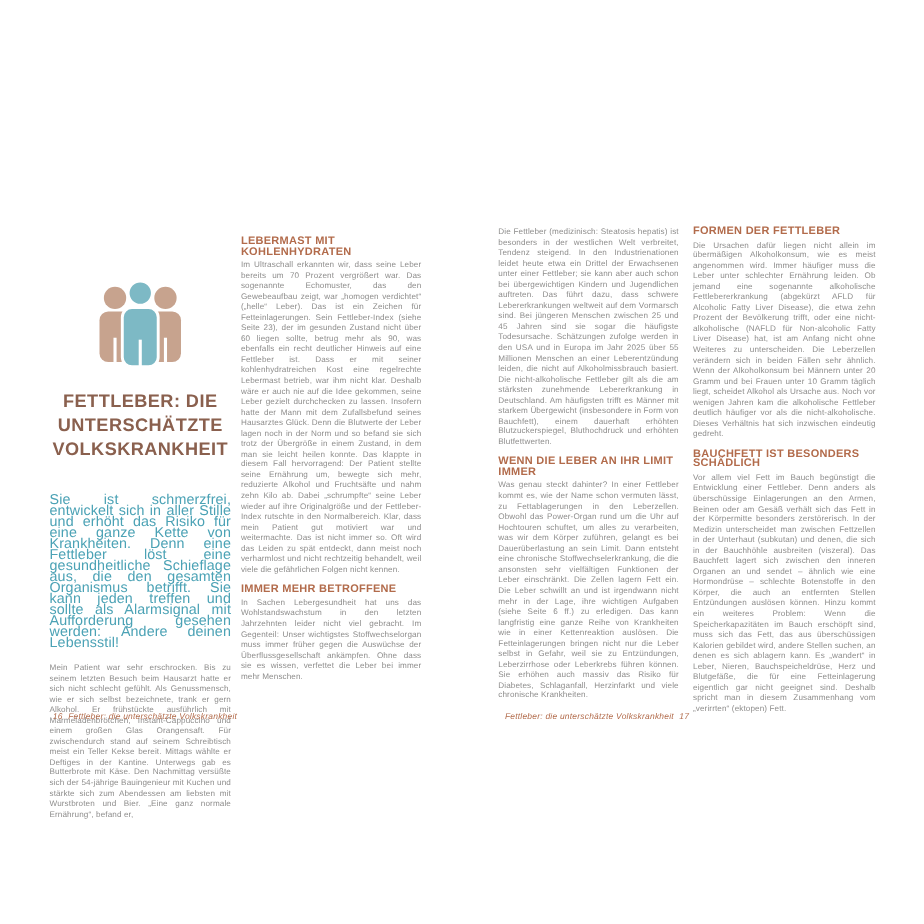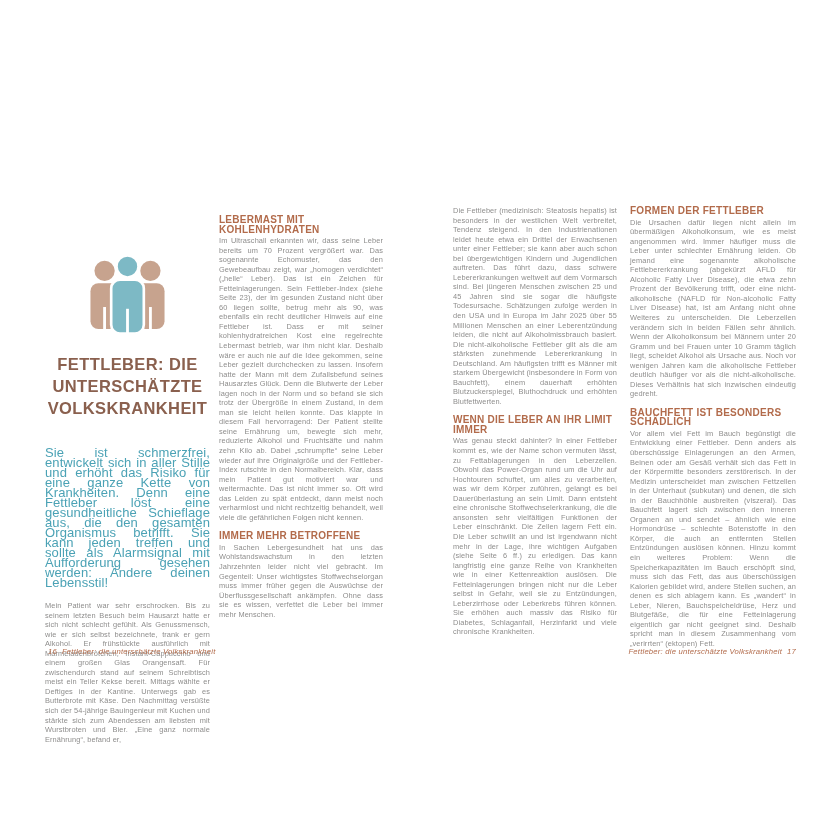--- a/index.html
+++ b/index.html
@@ -37,21 +37,21 @@
   .lead-par{
     margin-top:11px;color:#8e8d8c;font-size:7.4px;line-height:9.55px;
     text-align:justify;letter-spacing:0.1px;
   }
   .footer{
     position:absolute;top:647px;color:#b26b4b;font-size:7.7px;line-height:10px;
     letter-spacing:0.2px;
     font-style:italic;
   }
   .footer-left{left:48px;}
-  .footer-right{left:459px;width:337px;text-align:right;}
+  .footer-right{left:459px;width:337px;text-align:left;}
   .pagenum{margin-right:5px;}
   .pagenum-r{margin-left:5px;}
 </style>
 </head>
 <body>
 
 <div class="page">
 
   <div id="col1">
     <div class="icon-wrap">

